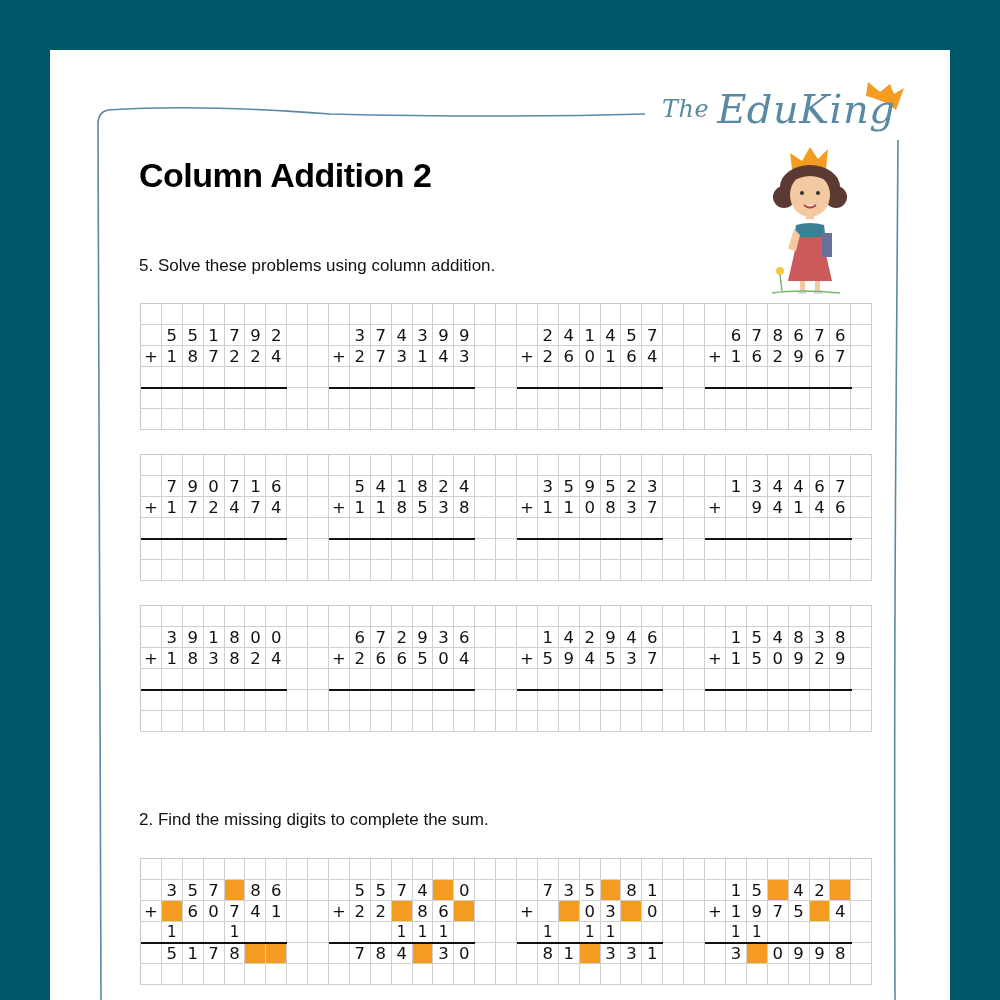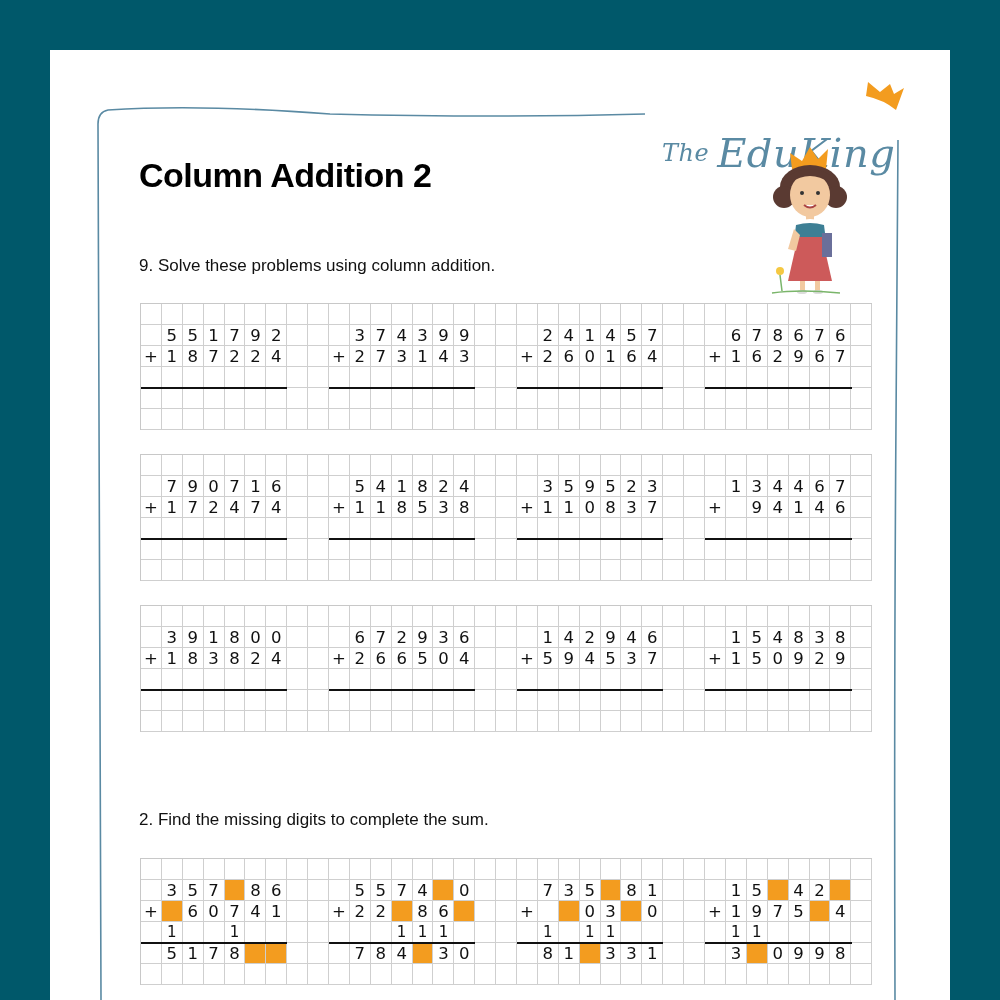--- a/index.html
+++ b/index.html
@@ -1,19 +1,19 @@
 <!DOCTYPE html>
 <html><head>
 <meta charset="utf-8">
 <style>
   html, body { margin:0; padding:0; }
   body { width:1000px; height:1000px; background:#00586a; position:relative; overflow:hidden; font-family:"Liberation Sans", sans-serif; }
   .page { position:absolute; left:50px; top:50px; width:900px; height:950px; background:#ffffff; }
   .frame-svg { position:absolute; left:0; top:0; width:1000px; height:1000px; pointer-events:none; }
-  .logo { position:absolute; left:662px; top:86px; color:#5a8aa3; font-family:"DejaVu Serif", serif;margin-top:44px; }
+  .logo { position:absolute; left:662px; top:86px; color:#5a8aa3; font-family:"DejaVu Serif", serif; }
   .logo .the { font-size:24px; font-style:italic; vertical-align:6px; margin-right:8px; letter-spacing:0.5px; }
   .logo .name { font-size:40px; font-style:italic; letter-spacing:0.5px; }
   .title { position:absolute; left:139px; top:156px; font-size:34px; font-weight:bold; color:#000; font-family:"Liberation Sans", sans-serif; letter-spacing:-0.5px; }
   .instr { position:absolute; left:139px; font-size:17px; color:#111; }
   .grid { position:absolute; left:140px; border-top:1px solid #c8c8c8; border-left:1px solid #c8c8c8; }
   .grow { display:flex; }
   .cell { width:20.9px; height:21px; box-sizing:border-box; border-right:1px solid #cfcfcf; border-bottom:1px solid #cfcfcf; font-family:"DejaVu Sans", sans-serif; font-size:16.5px; color:#111; text-align:center; line-height:21px; position:relative; }
   .cell.miss { background:#f39c1f; }
   .cell.carry { font-size:15px; }
   .uline { position:absolute; height:1.6px; background:#111; }
@@ -67,21 +67,21 @@
   <ellipse cx="32" cy="147" rx="5" ry="2" fill="#ddd"></ellipse>
   <ellipse cx="48" cy="147" rx="5" ry="2" fill="#ddd"></ellipse>
 
   <line x1="10" y1="130" x2="12" y2="146" stroke="#7ab56a" stroke-width="1.5"></line>
   <circle cx="10" cy="126" r="4" fill="#f5c842"></circle>
   <path d="M2 148 Q 30 144 70 148" stroke="#7ab56a" stroke-width="1.5" fill="none"></path>
 </svg>
 
 <div class="title">Column Addition 2</div>
 
-<div class="instr" style="top:256px;">9. Solve these problems using column addition.</div>
+<div class="instr" style="top:256px;">5. Solve these problems using column addition.</div>
 
 <div id="s1g0" class="grid" style="top:303px;">
     <div class="grow">
       <div class="cell"></div>
       <div class="cell"></div>
       <div class="cell"></div>
       <div class="cell"></div>
       <div class="cell"></div>
       <div class="cell"></div>
       <div class="cell"></div>

